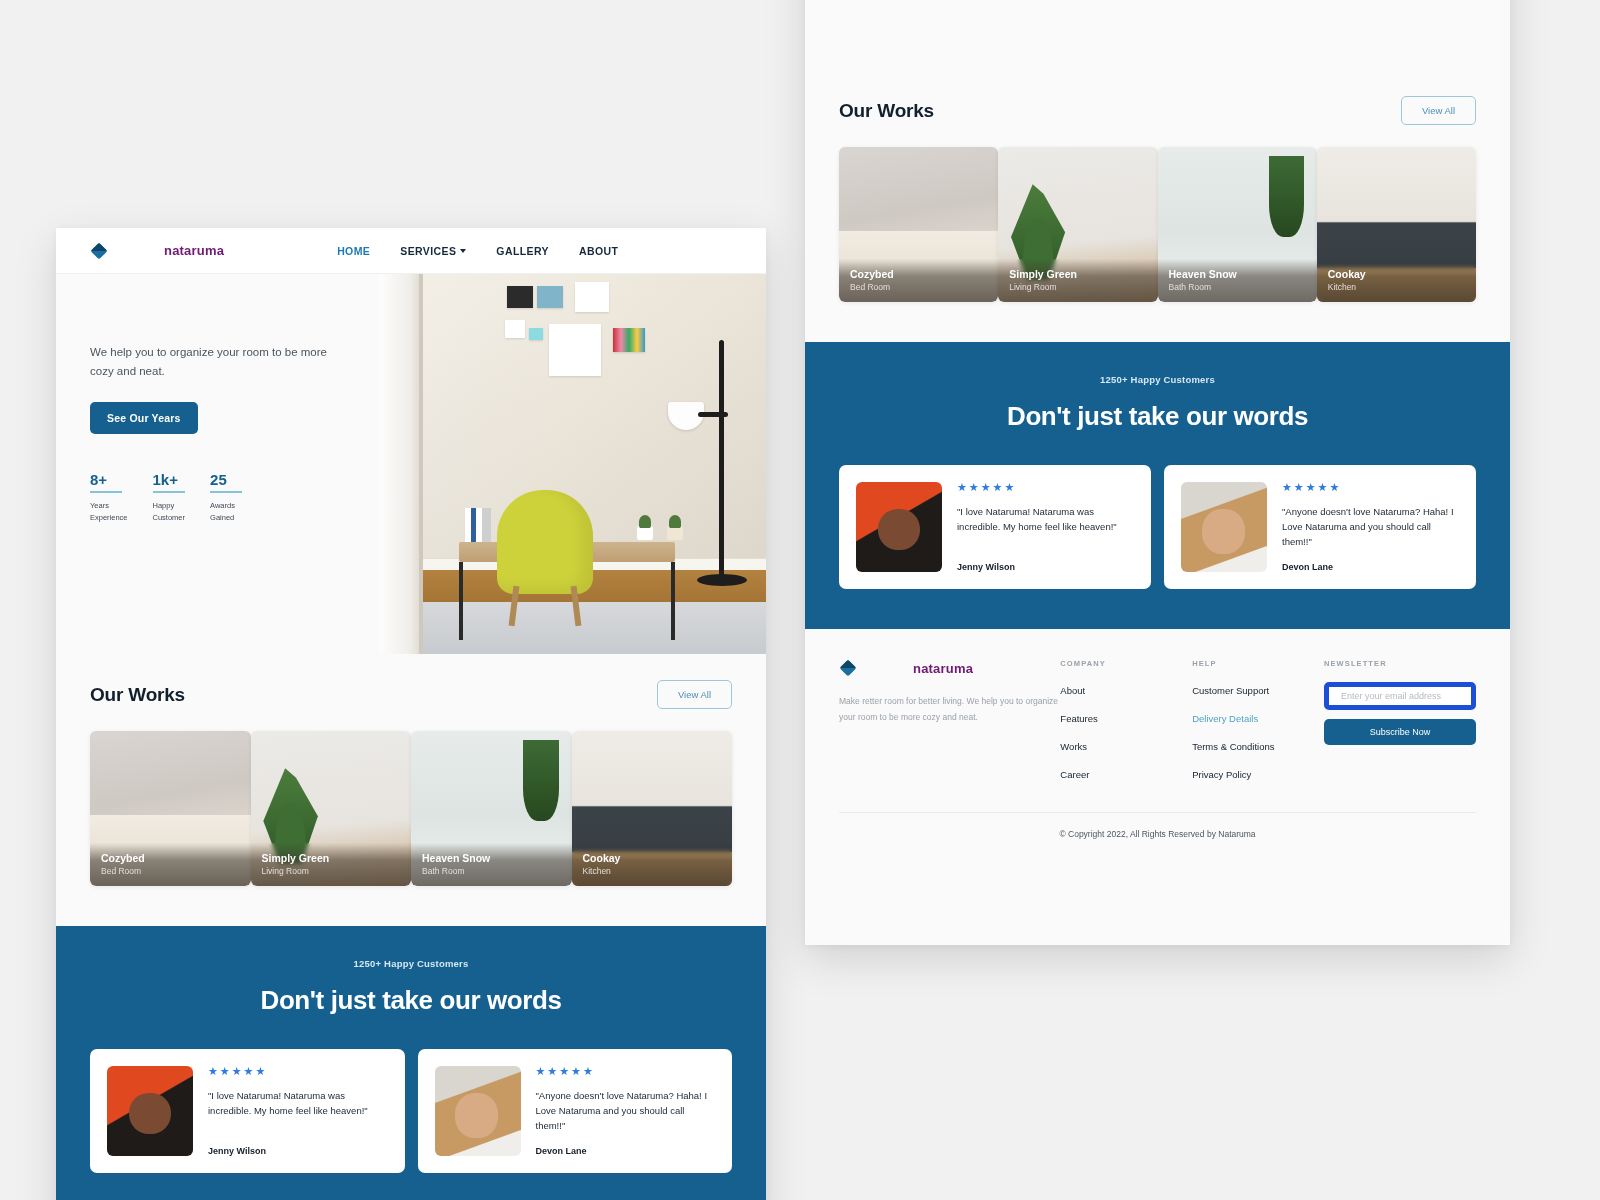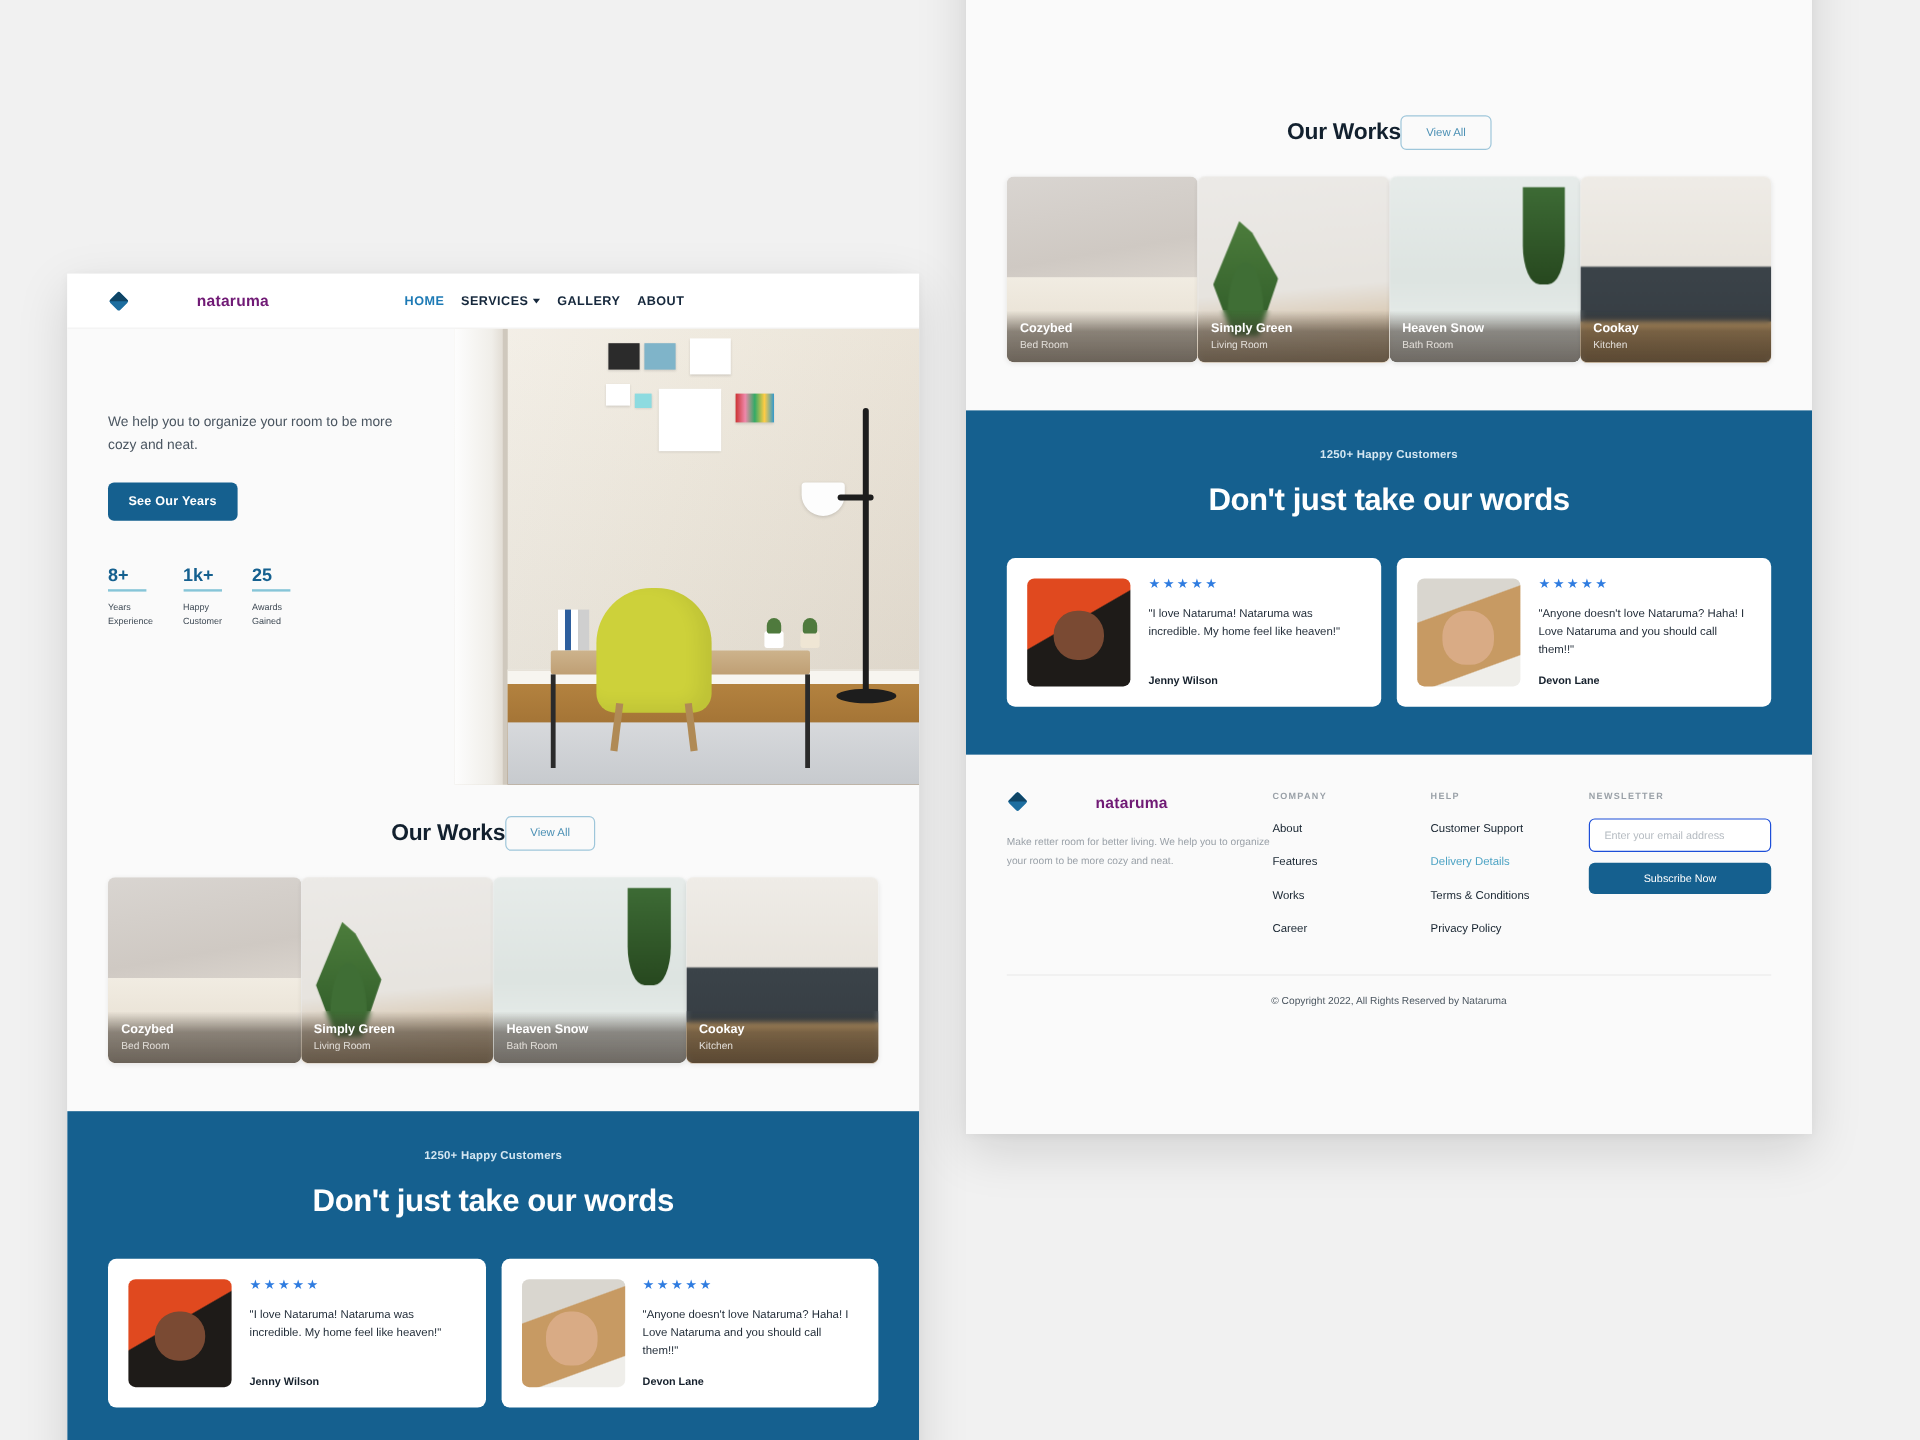--- a/index.html
+++ b/index.html
@@ -30,21 +30,21 @@
   }
   .brand { display:flex; align-items:center; gap:8px; }
   .logo-mark { width:18px; height:18px; position:relative; flex:none; }
   .logo-mark i {
     position:absolute; left:50%; top:50%; width:12px; height:12px;
     transform: translate(-50%,-50%) rotate(45deg); border-radius:2px;
   }
   .logo-mark i.a { background:#1d6ea0; }
   .logo-mark i.b { background:#0f4566; clip-path: polygon(0 0, 100% 0, 0 100%); }
   .brand-name { font-size:13px; font-weight:700; color:#701a75; letter-spacing:.2px;margin-left:48px; }
-  .nav-links { margin-left:113px; display:flex; align-items:center; gap:14px; }
+  .nav-links { margin-left:113px; display:flex; align-items:center; gap:30px; }
   .nav-link {
     font-size:10.5px; font-weight:700; color:#16283c; letter-spacing:.4px;
     text-decoration:none; display:flex; align-items:center; gap:4px; white-space:nowrap;
   }
   .nav-link.active { color:#1d7ab5; }
   .caret { width:0;height:0;border-left:3.5px solid transparent;border-right:3.5px solid transparent;border-top:4px solid #16283c; display:inline-block; }
 
   
   .hero { position:relative; height:380px; background:#fafafa; }
   .hero-img {
@@ -87,21 +87,21 @@
     font-size:10.5px; font-weight:700; padding:10px 17px; border-radius:5px;
     border:none; cursor:pointer; letter-spacing:.2px;
   }
   .stats { margin-top:37px; display:flex; gap:25px; }
   .stat-num { font-size:15px; font-weight:800; color:#15608f; }
   .stat-rule { width:32px; height:2px; background:#86c5d8; margin:3px 0 7px; }
   .stat-lbl { font-size:7.5px; line-height:1.5; color:#3f4a55; }
 
   
   .works { padding: 26px 34px 40px; background:#fafafa; }
-  .works-head { display:flex; align-items:center; justify-content:center; margin-bottom:22px; }
+  .works-head { display:flex; align-items:center; justify-content:space-between; margin-bottom:22px; }
   .works-title { font-size:19px; font-weight:800; color:#12202e; letter-spacing:-.2px; }
   .btn-outline {
     border:1px solid #9ec6da; color:#4d91b5; background:transparent;
     font-size:9.5px; padding:8px 20px; border-radius:5px; cursor:pointer;
   }
   .works-grid { display:flex; }
   .work-card {
     position:relative; flex:1; height:155px; border-radius:6px; overflow:hidden;
     box-shadow:0 1px 4px rgba(0,0,0,.08);
   }
@@ -142,21 +142,21 @@
   .footer { background:#fafafa; padding:30px 34px 0; }
   .footer-cols { display:flex; }
   .fc-brand { width:230px; }
   .footer-desc { margin-top:17px; font-size:8.5px; line-height:1.85; color:#9aa1a8; }
   .fc { width:137px; }
   .fc-head { font-size:7.5px; font-weight:700; letter-spacing:1.1px; color:#9aa1a8; }
   .fc-link { display:block; margin-top:17px; font-size:9.5px; color:#16232f; text-decoration:none; }
   .fc-link.accent { color:#4da3c4; }
   .fc-news { width:152px; }
   .news-input {
-    margin-top:14px; width:152px; height:28px; border:1px solid #1d4ed8; background:#fff;
+    margin-top:14px; width:152px; height:28px; border:5px solid #1d4ed8; background:#fff;
     border-radius:5px; padding:0 12px; font-size:9px; color:#16232f;
     font-family:"Liberation Sans", sans-serif; outline:none;
   }
   .news-input::placeholder { color:#b5bbc1; }
   .btn-subscribe {
     margin-top:9px; width:152px; height:26px; background:#15608f; color:#fff;
     border:none; border-radius:5px; font-size:9px; cursor:pointer;
     font-family:"Liberation Sans", sans-serif;
   }
   .footer-rule { margin-top:32px; border-top:1px solid #ececec; }

